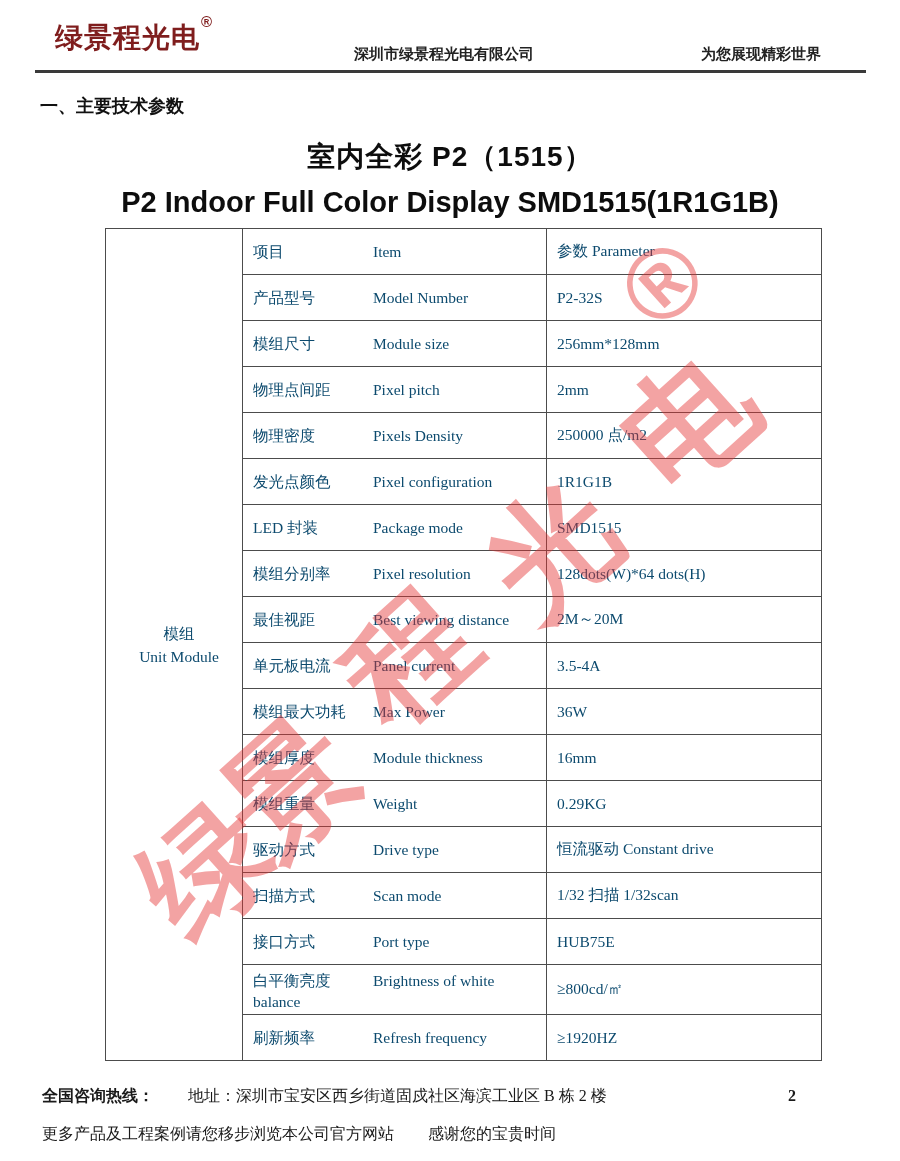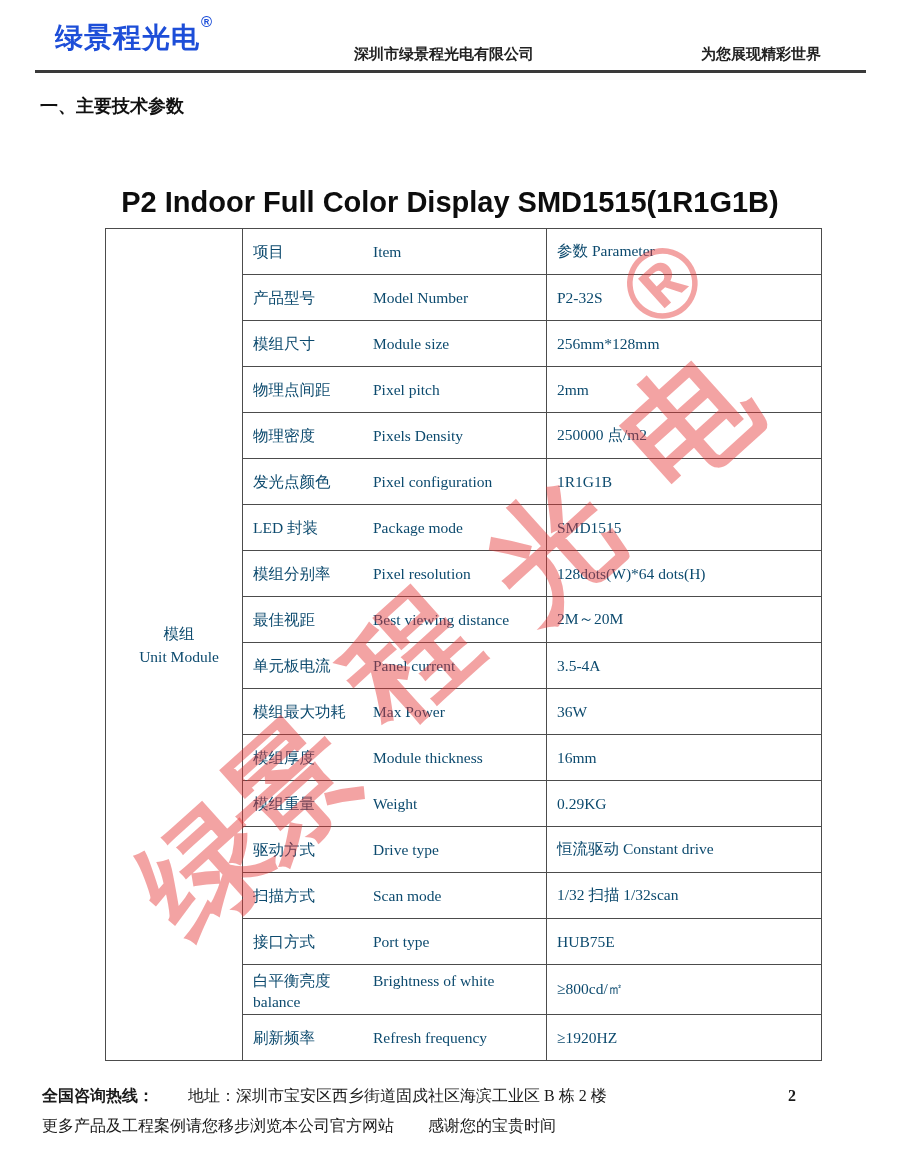--- a/index.html
+++ b/index.html
@@ -5,21 +5,21 @@
   html,body { margin:0; padding:0; }
   body { width:900px; height:1161px; background:#ffffff; overflow:hidden;
          font-family:"Liberation Serif","DejaVu Serif",serif; color:#161616; }
   .page { position:relative; width:900px; height:1161px; background:#fff; }
 
   
   .header { position:absolute; top:0; left:35px; width:831px; height:70px;
             border-bottom:3px solid #3a3a3a; }
   .logo { position:absolute; left:20px; top:24px;
           font-family:"Liberation Sans","DejaVu Sans",sans-serif;
-          font-weight:bold; font-size:28px; color:#1d4ed8; letter-spacing:1px; line-height:1;}
+          font-weight:bold; font-size:28px; color:#7f1d1d; letter-spacing:1px; line-height:1;}
   .logo .reg { font-size:15px; vertical-align:top; position:relative; top:-10px; left:1px; }
   .hdr-center { position:absolute; left:0; right:13px; bottom:6px; text-align:center;
                 font-size:15px; font-weight:600; color:#222; }
   .hdr-right { position:absolute; right:45px; bottom:6px; font-size:15px; font-weight:600; color:#222; }
 
   
   .section-heading { position:absolute; left:40px; top:94px; font-size:18px; font-weight:bold; color:#111; }
   .title-cn { position:absolute; top:138px; left:0; width:100%; margin:0; text-align:center;
               font-family:"Liberation Sans","DejaVu Sans",sans-serif;
               font-size:28px; font-weight:bold; color:#0d0d0d; letter-spacing:1px; }
@@ -46,38 +46,39 @@
              width:130px; height:130px; z-index:3; pointer-events:none;
              font-family:"Liberation Sans","DejaVu Sans",sans-serif; font-weight:bold;
              color:rgba(228,52,52,0.45); transform:rotate(-42deg); line-height:1; }
 
   
   .footer { position:absolute; left:42px; top:1086px; width:824px; color:#1a1a1a; }
   .f-line1 { display:flex; align-items:baseline; font-size:16px; }
   .hotline-label { font-weight:bold; }
   .f-address { margin-left:34px; }
   .f-page { margin-left:auto; margin-right:70px; font-weight:600; }
-  .f-line2 { display:flex; align-items:baseline; font-size:16px; margin-top:9px; }
+  .f-line2 { display:flex; align-items:baseline; font-size:16px; margin-top:17px; }
   .f-url { font-family:"Liberation Mono","DejaVu Sans Mono",monospace;
            font-size:20px; font-weight:bold; color:#0000e0;
            text-decoration:underline; margin-left:6px; }
   .f-thanks { margin-left:34px; }
 </style>
 </head>
 <body>
 
 <div class="page">
 
   <div class="header">
     <div class="logo"><span>绿景程光电</span><span class="reg">®</span></div>
     <div class="hdr-center">深圳市绿景程光电有限公司</div>
     <div class="hdr-right">为您展现精彩世界</div>
   </div>
 
   <div class="section-heading">一、主要技术参数</div>
+  <div class="title-cn">室内全彩 P2（1515）</div>
   <div class="title-en">P2 Indoor Full Color Display SMD1515(1R1G1B)</div>
 
   <table class="spec">
     <tbody id="spec-body">
         <tr>
           <td class="merged" rowspan="18">
             <div>模组</div>
             <div>Unit Module</div>
           </td>
           <td class="labels"><span class="cn">项目</span><span class="en">Item</span></td>

